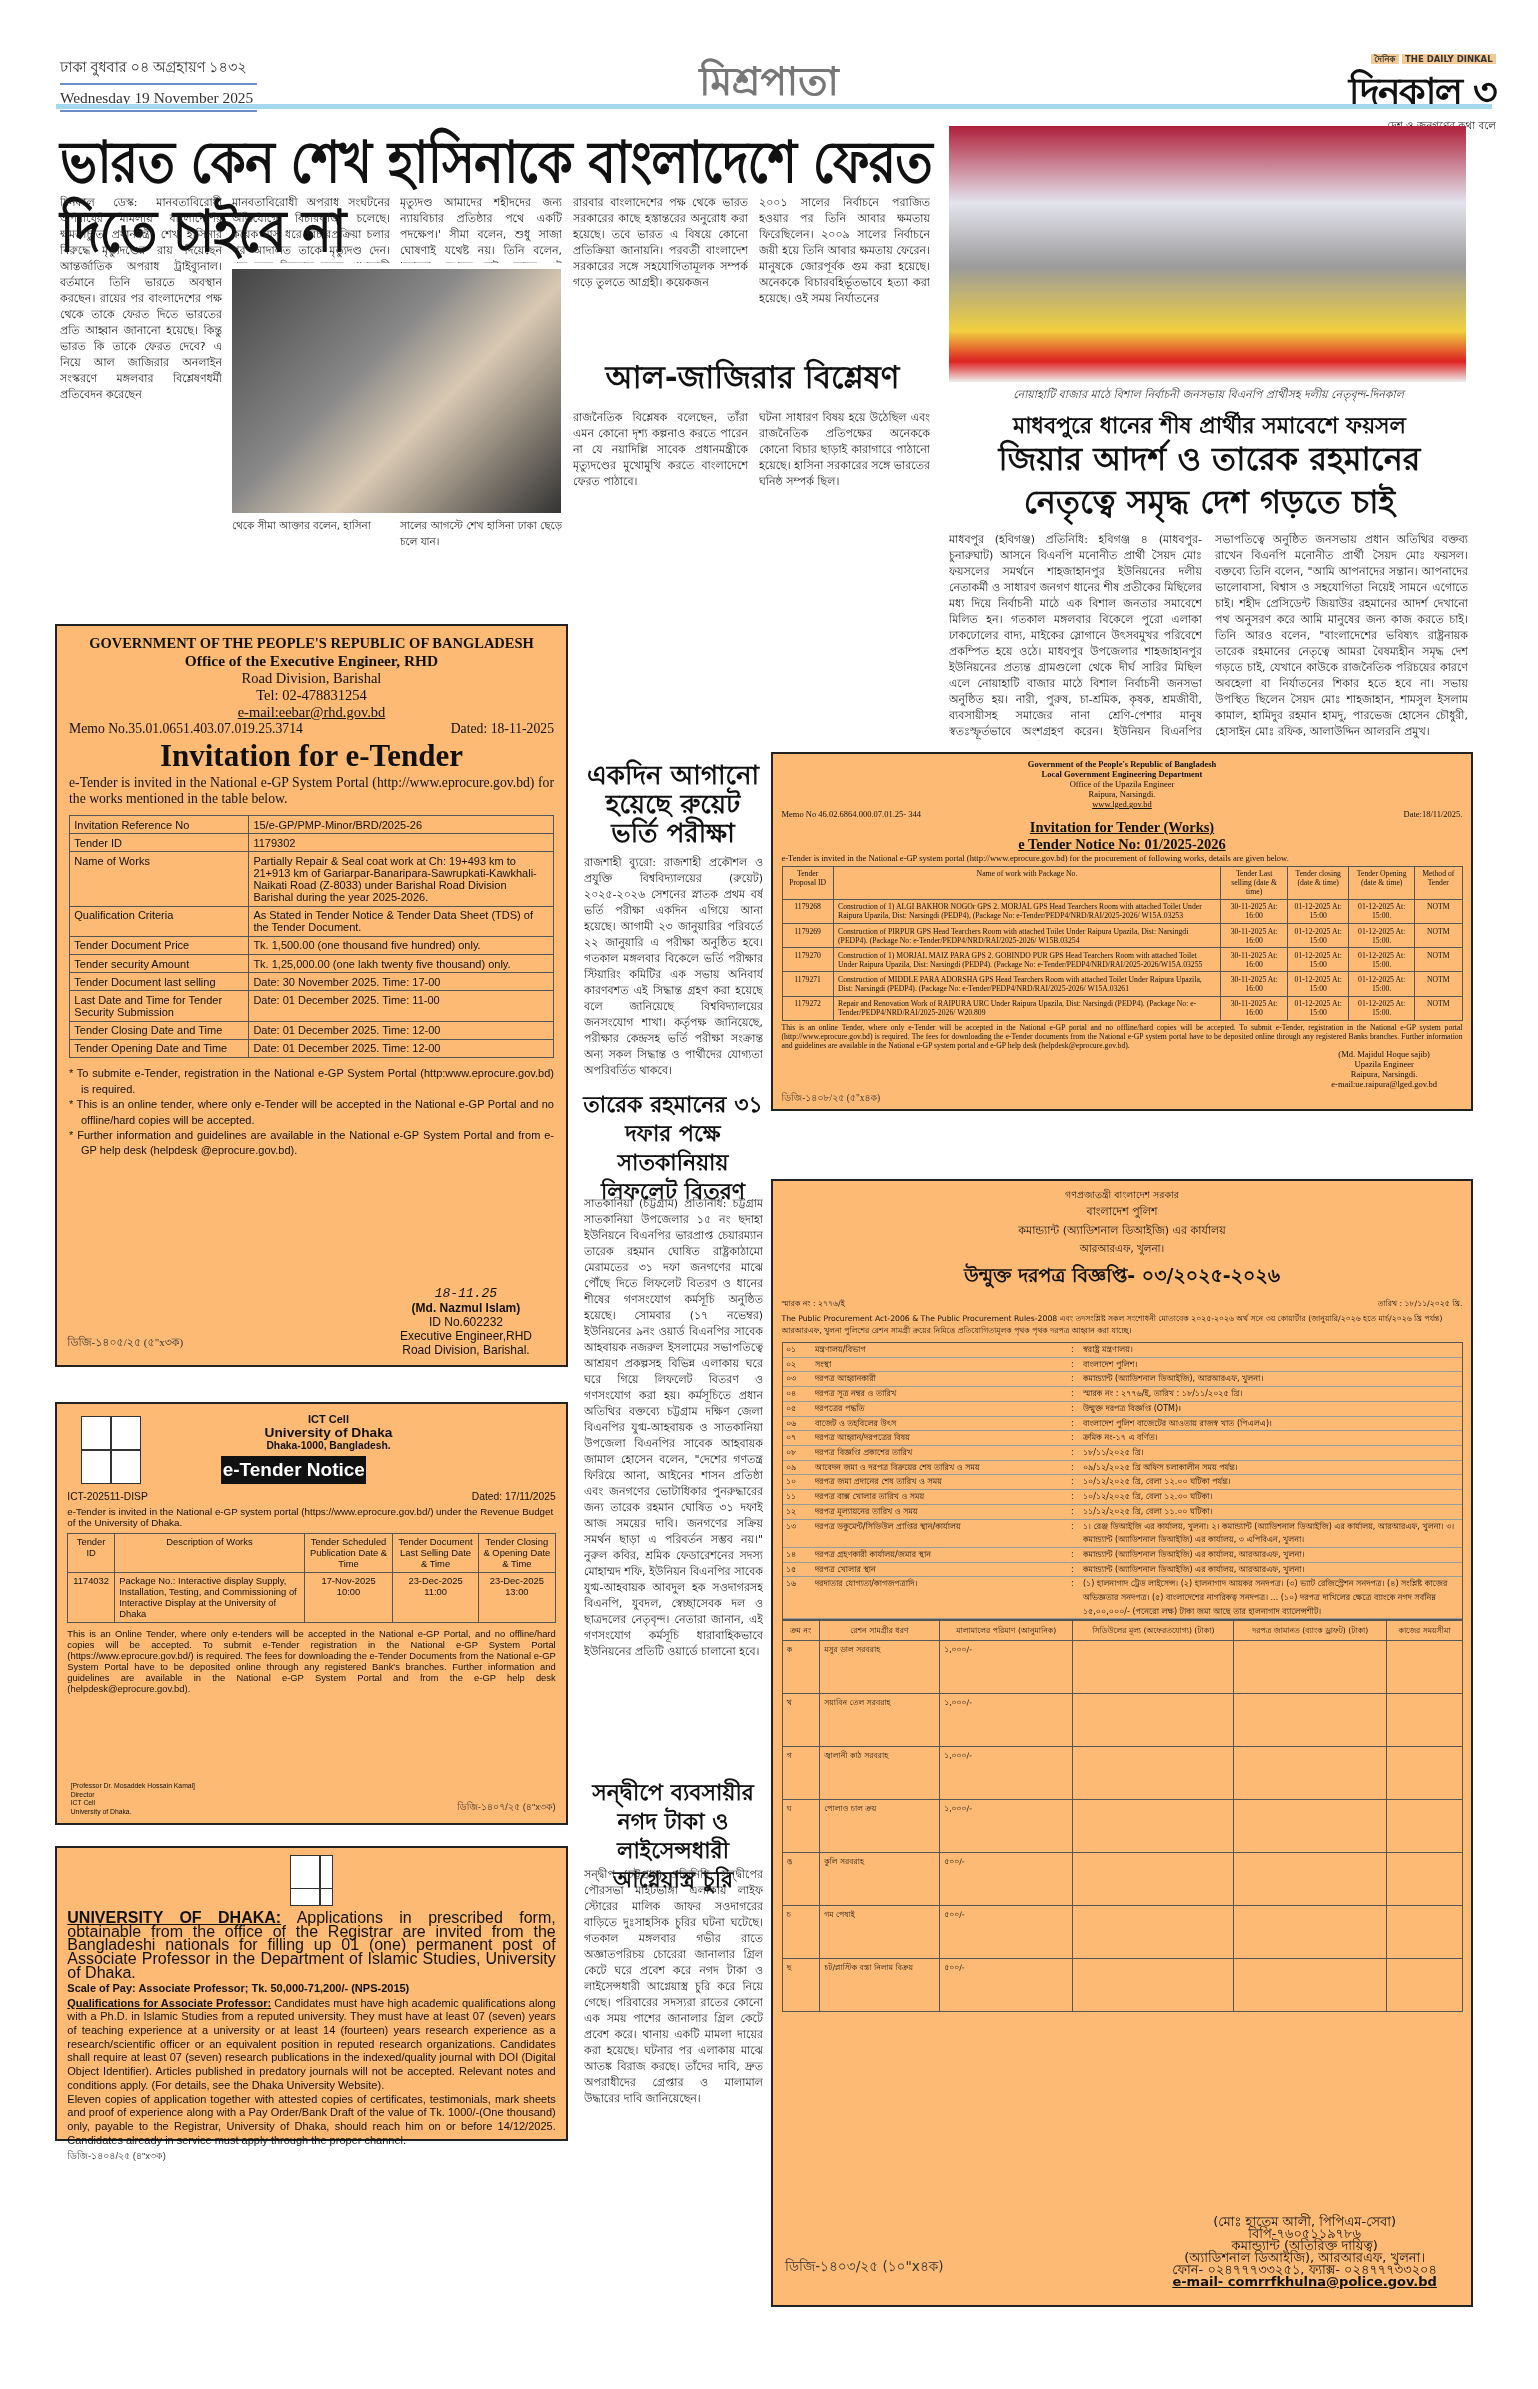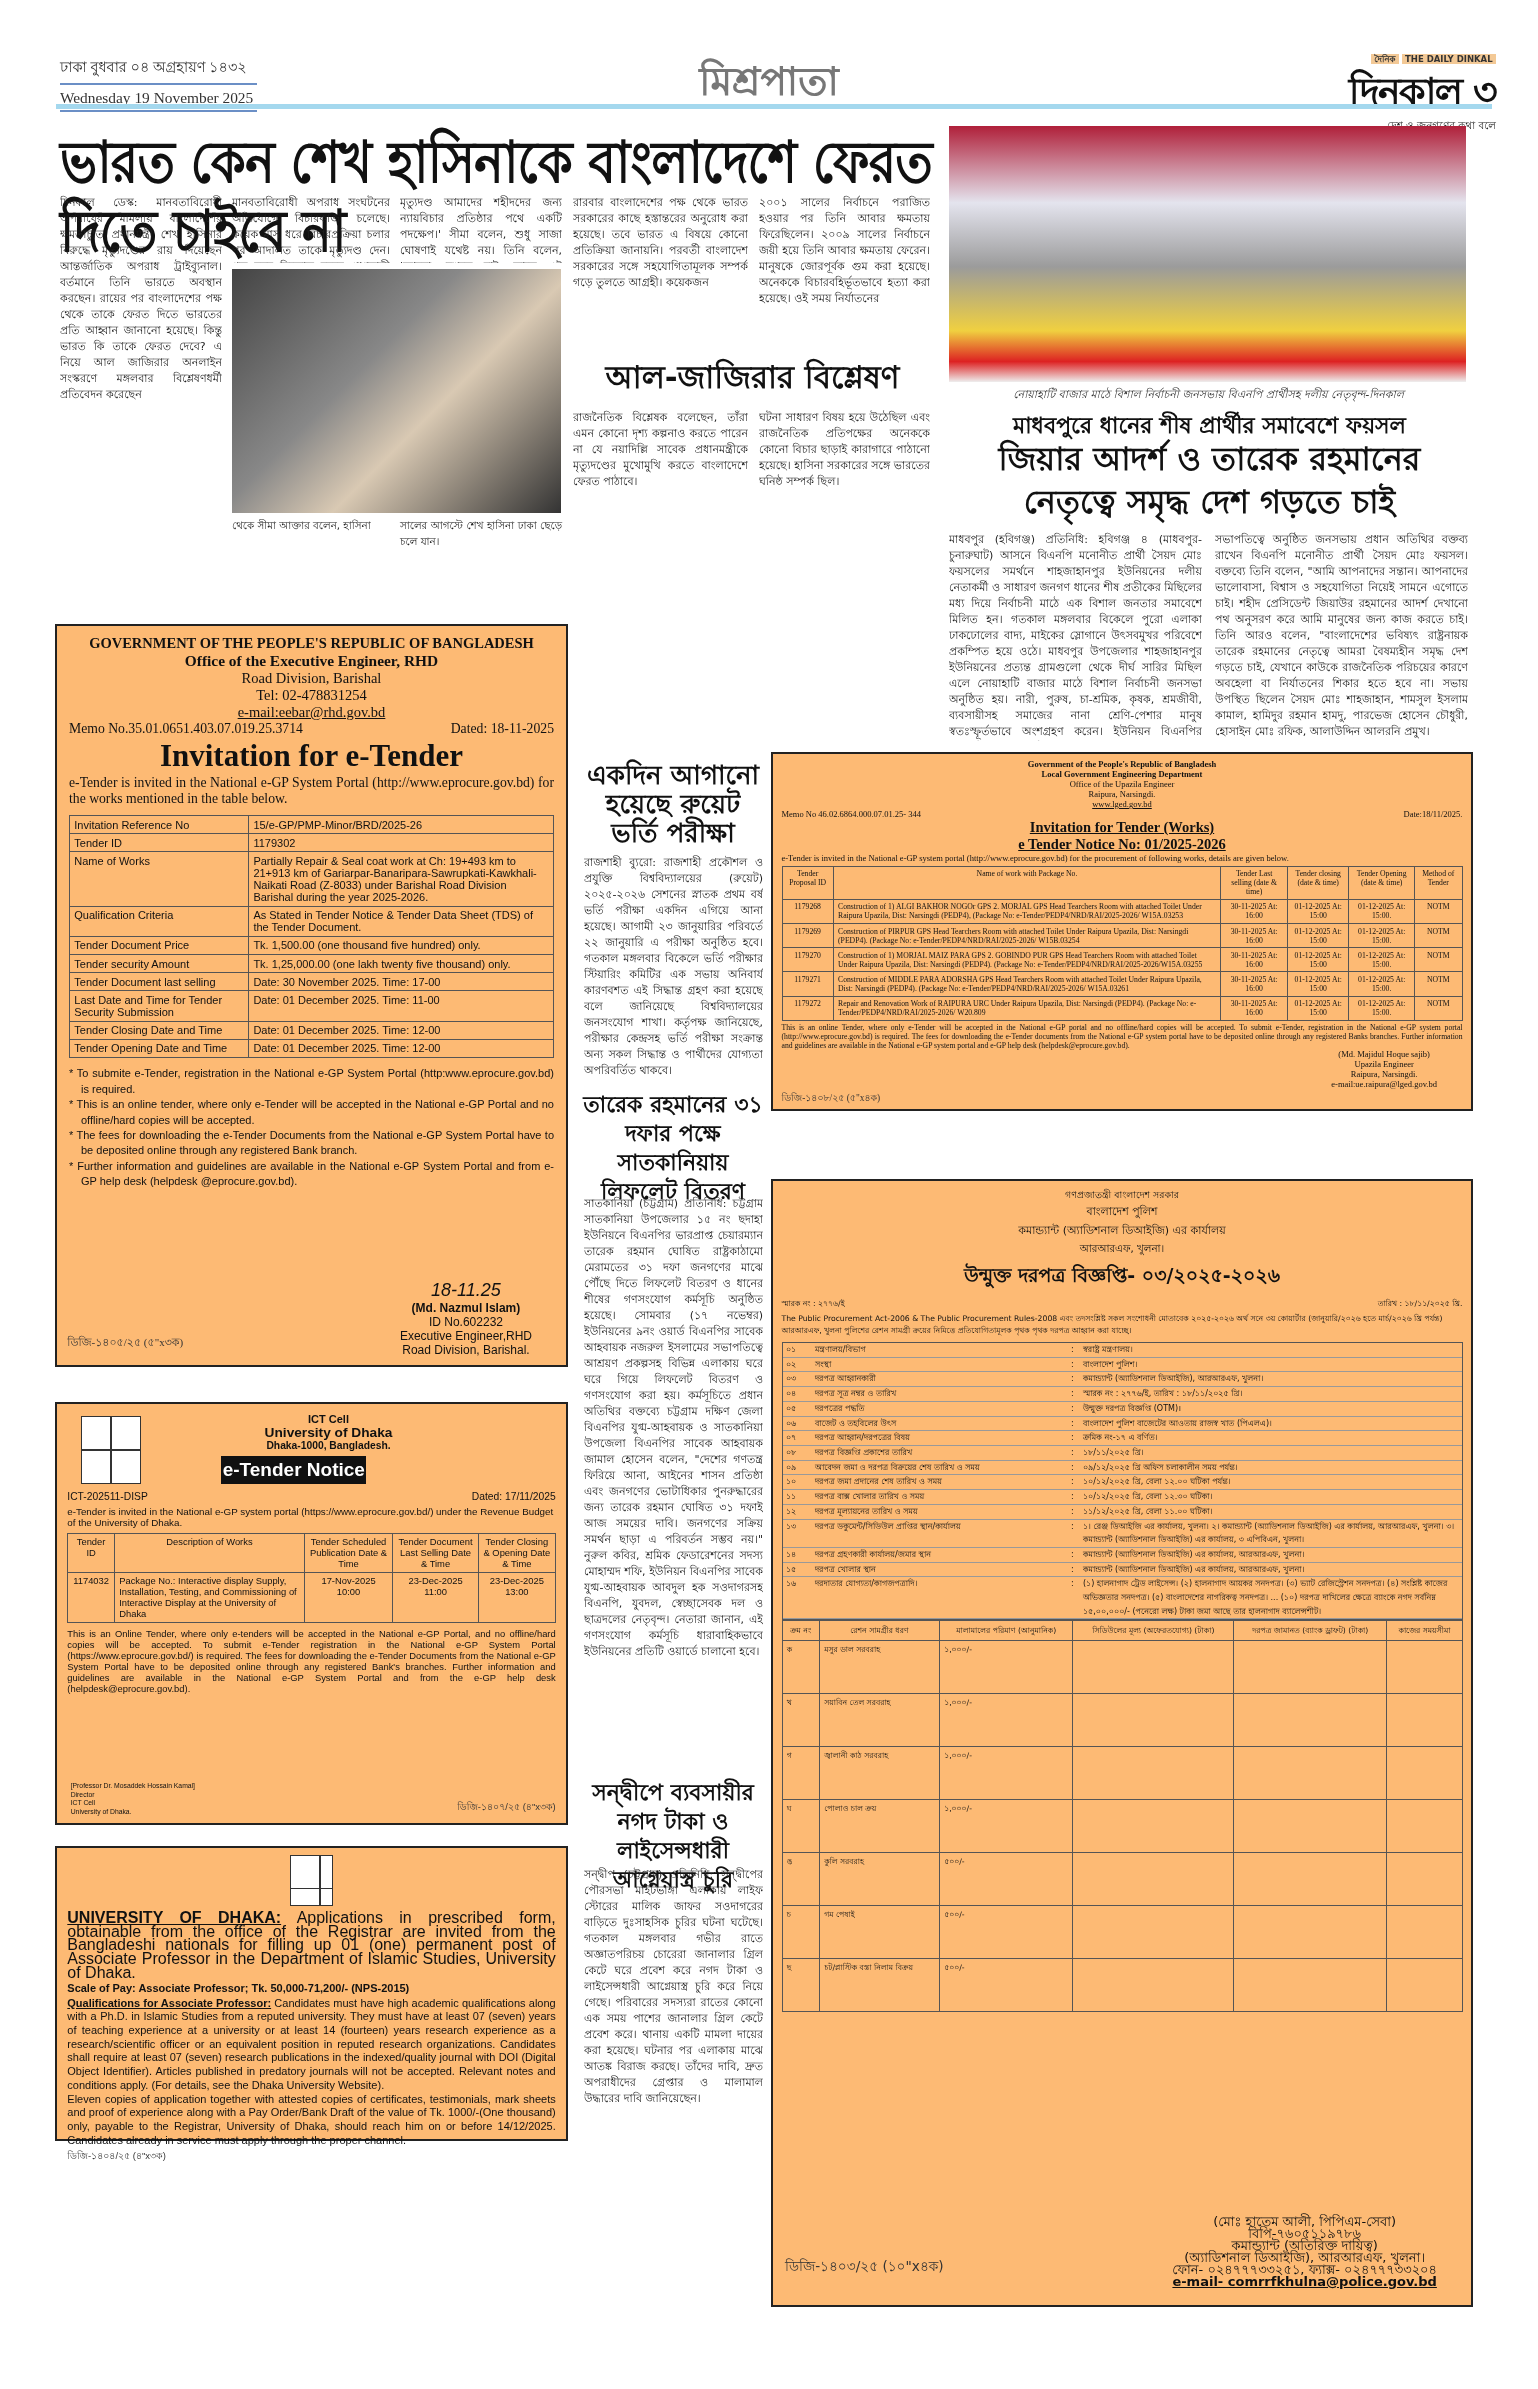--- a/index.html
+++ b/index.html
@@ -134,25 +134,24 @@
         </tr>
         <tr>
           <td style="width:37%">Tender Opening Date and Time</td>
           <td>Date: 01 December 2025. Time: 12-00</td>
         </tr>
       </tbody>
   </table>
   <ul class="notes" style="margin-top:8.5px;font-family:'Liberation Sans',sans-serif" id="rhd-notes">
       <li>* To submite e-Tender, registration in the National e-GP System Portal (http:www.eprocure.gov.bd) is required.</li>
       <li>* This is an online tender, where only e-Tender will be accepted in the National e-GP Portal and no offline/hard copies will be accepted.</li>
-      <li>* The fees for downloading the e-Tender Documents from the National e-GP System Portal have to be deposited online through any registered Bank branch.</li>
       <li>* Further information and guidelines are available in the National e-GP System Portal and from e-GP help desk (helpdesk @eprocure.gov.bd).</li>
     </ul>
   <div style="position:absolute;right:34px;bottom:8.5px;text-align:center;font-family:'Liberation Sans',sans-serif;font-size:12px">
-    <div style="font-style:italic;font-family:Liberation Sans, sans-serif;font-size:18px">18-11.25</div>
+    <div style="font-style:italic;font-family:Liberation Mono, monospace;font-size:13px">18-11.25</div>
     <div style="font-weight:bold">(Md. Nazmul Islam)</div>
     <div>ID No.602232</div>
     <div>Executive Engineer,RHD</div>
     <div>Road Division, Barishal.</div>
   </div>
   <div class="dg" style="position:absolute;left:10.3px;bottom:12px">ডিজি-১৪০৫/২৫ (৫"x৩ক)</div>
 </div>
 
 <div class="abs ad-box sans" style="left:55px;top:1402px;width:513px;height:423px;padding:8.5px 10.3px">
   <div class="seal" style="position:absolute;left:24px;top:12px"></div>

